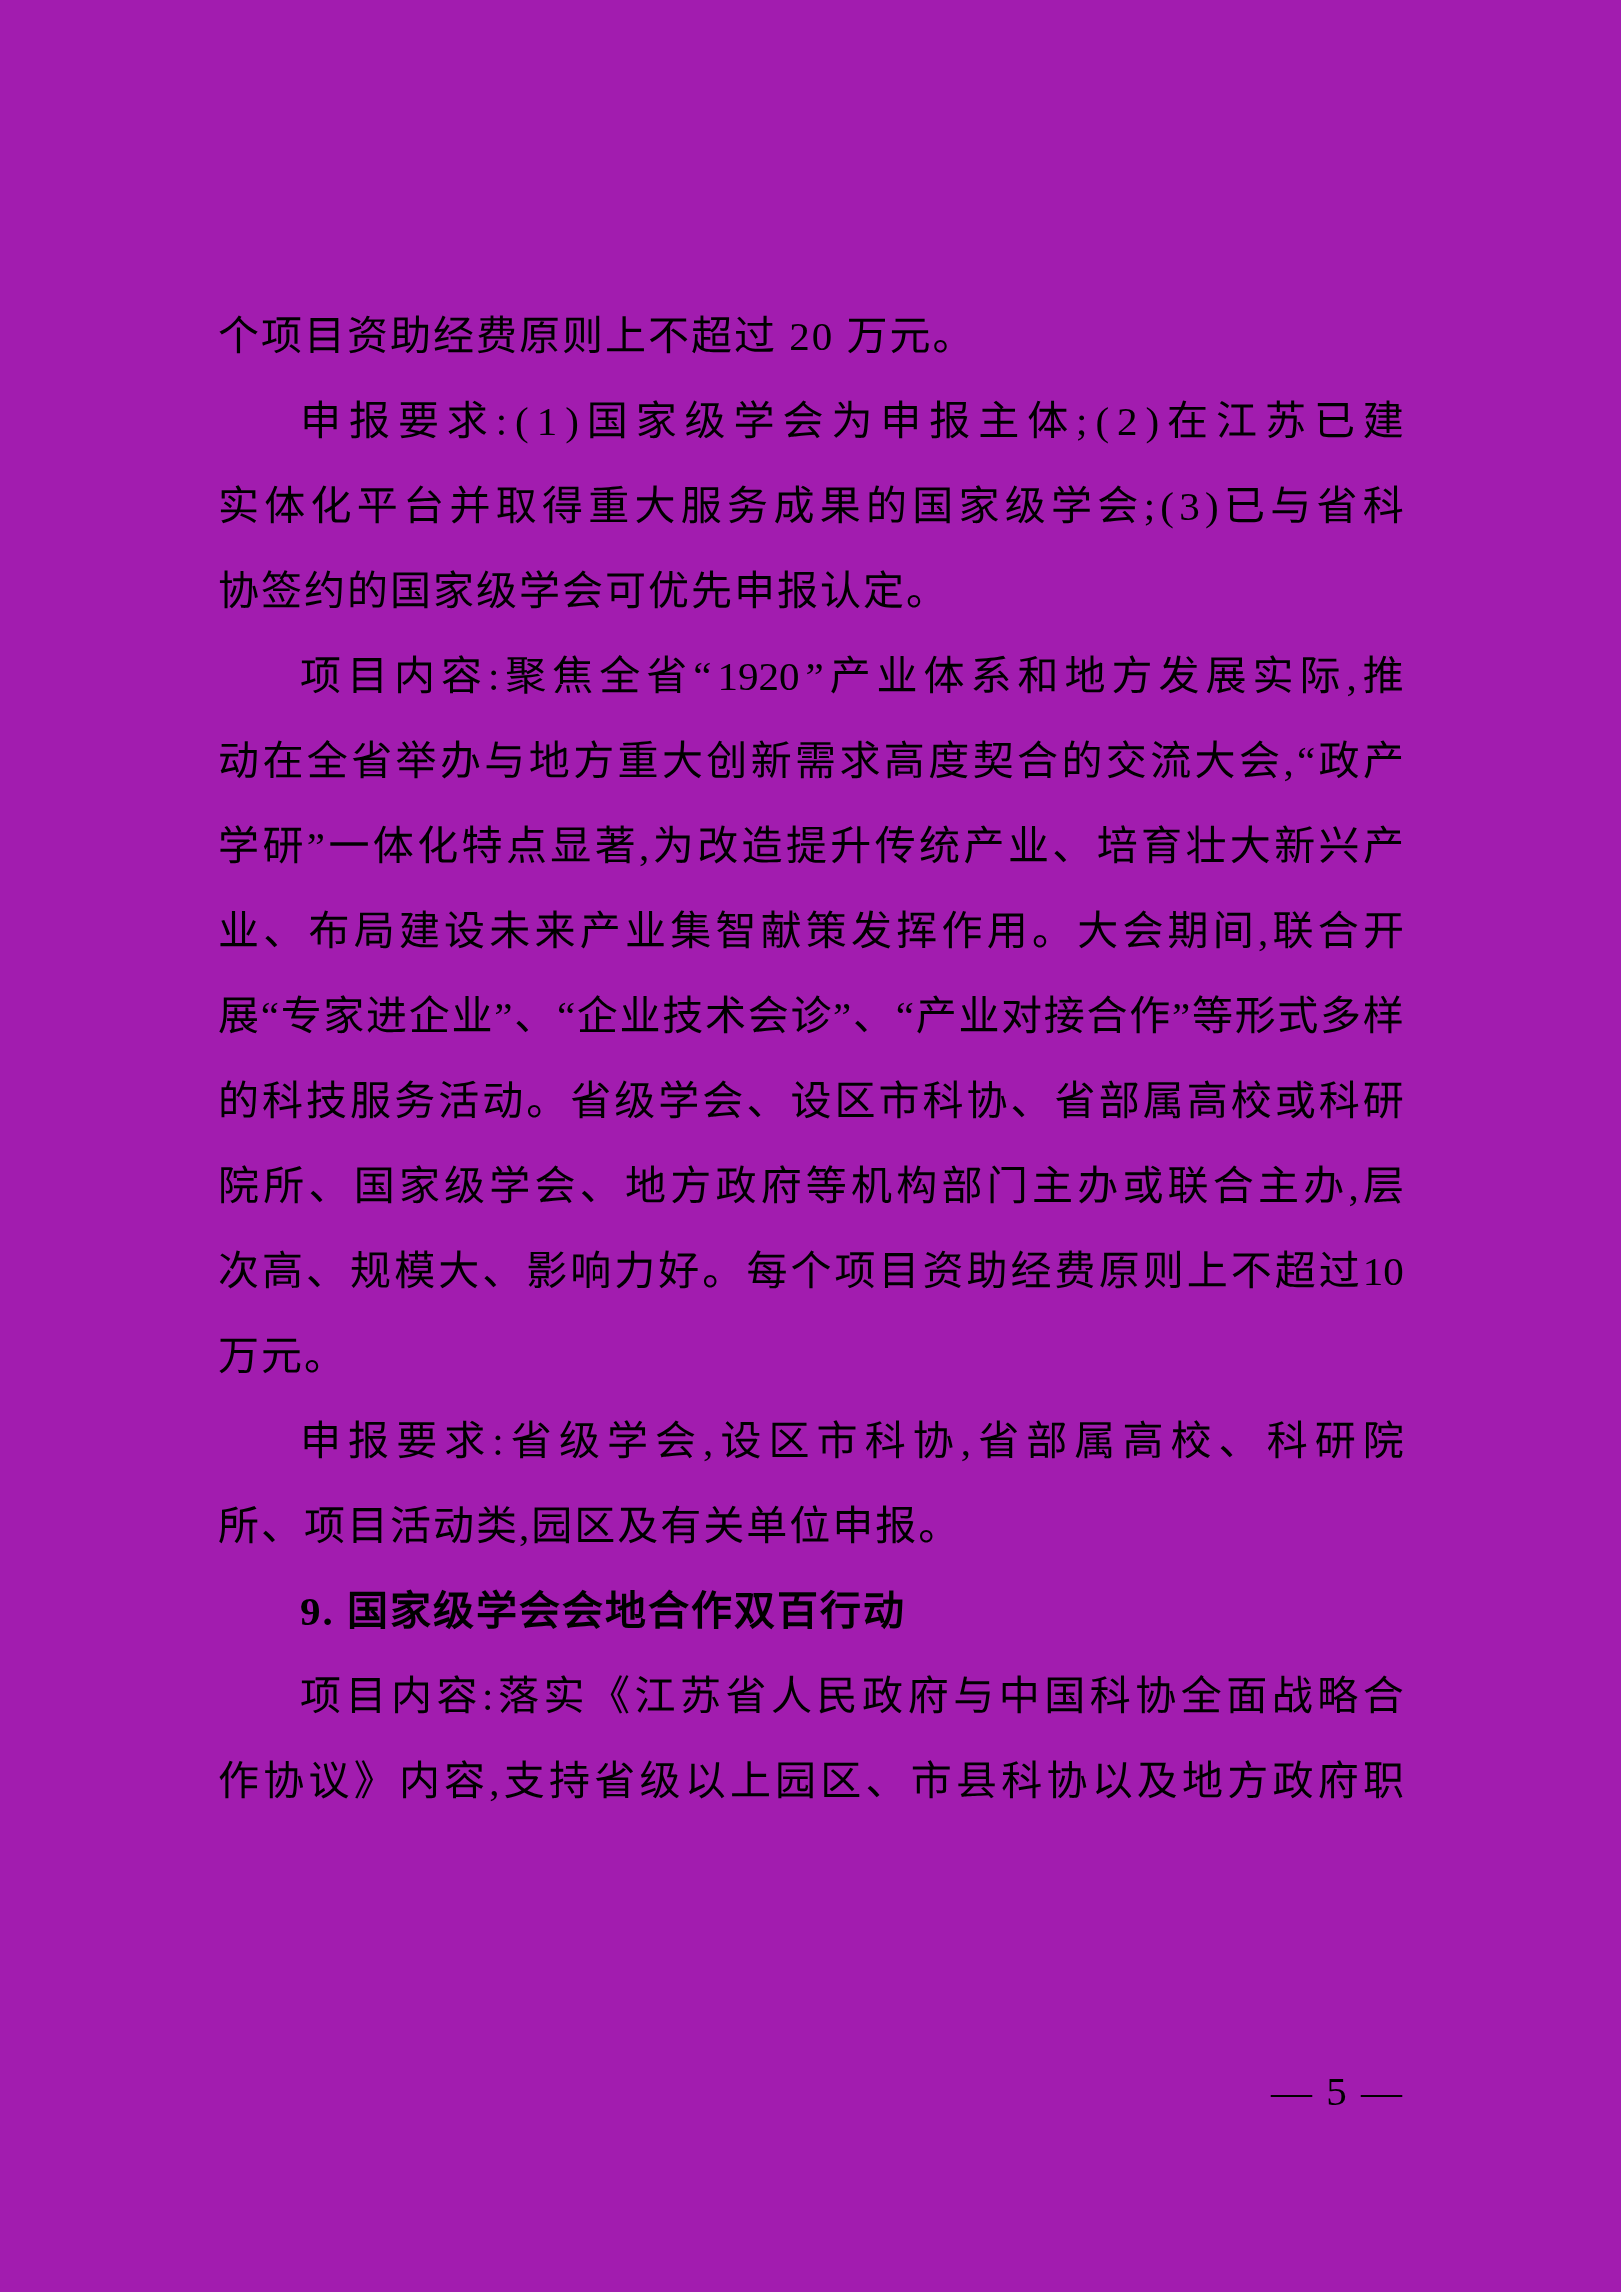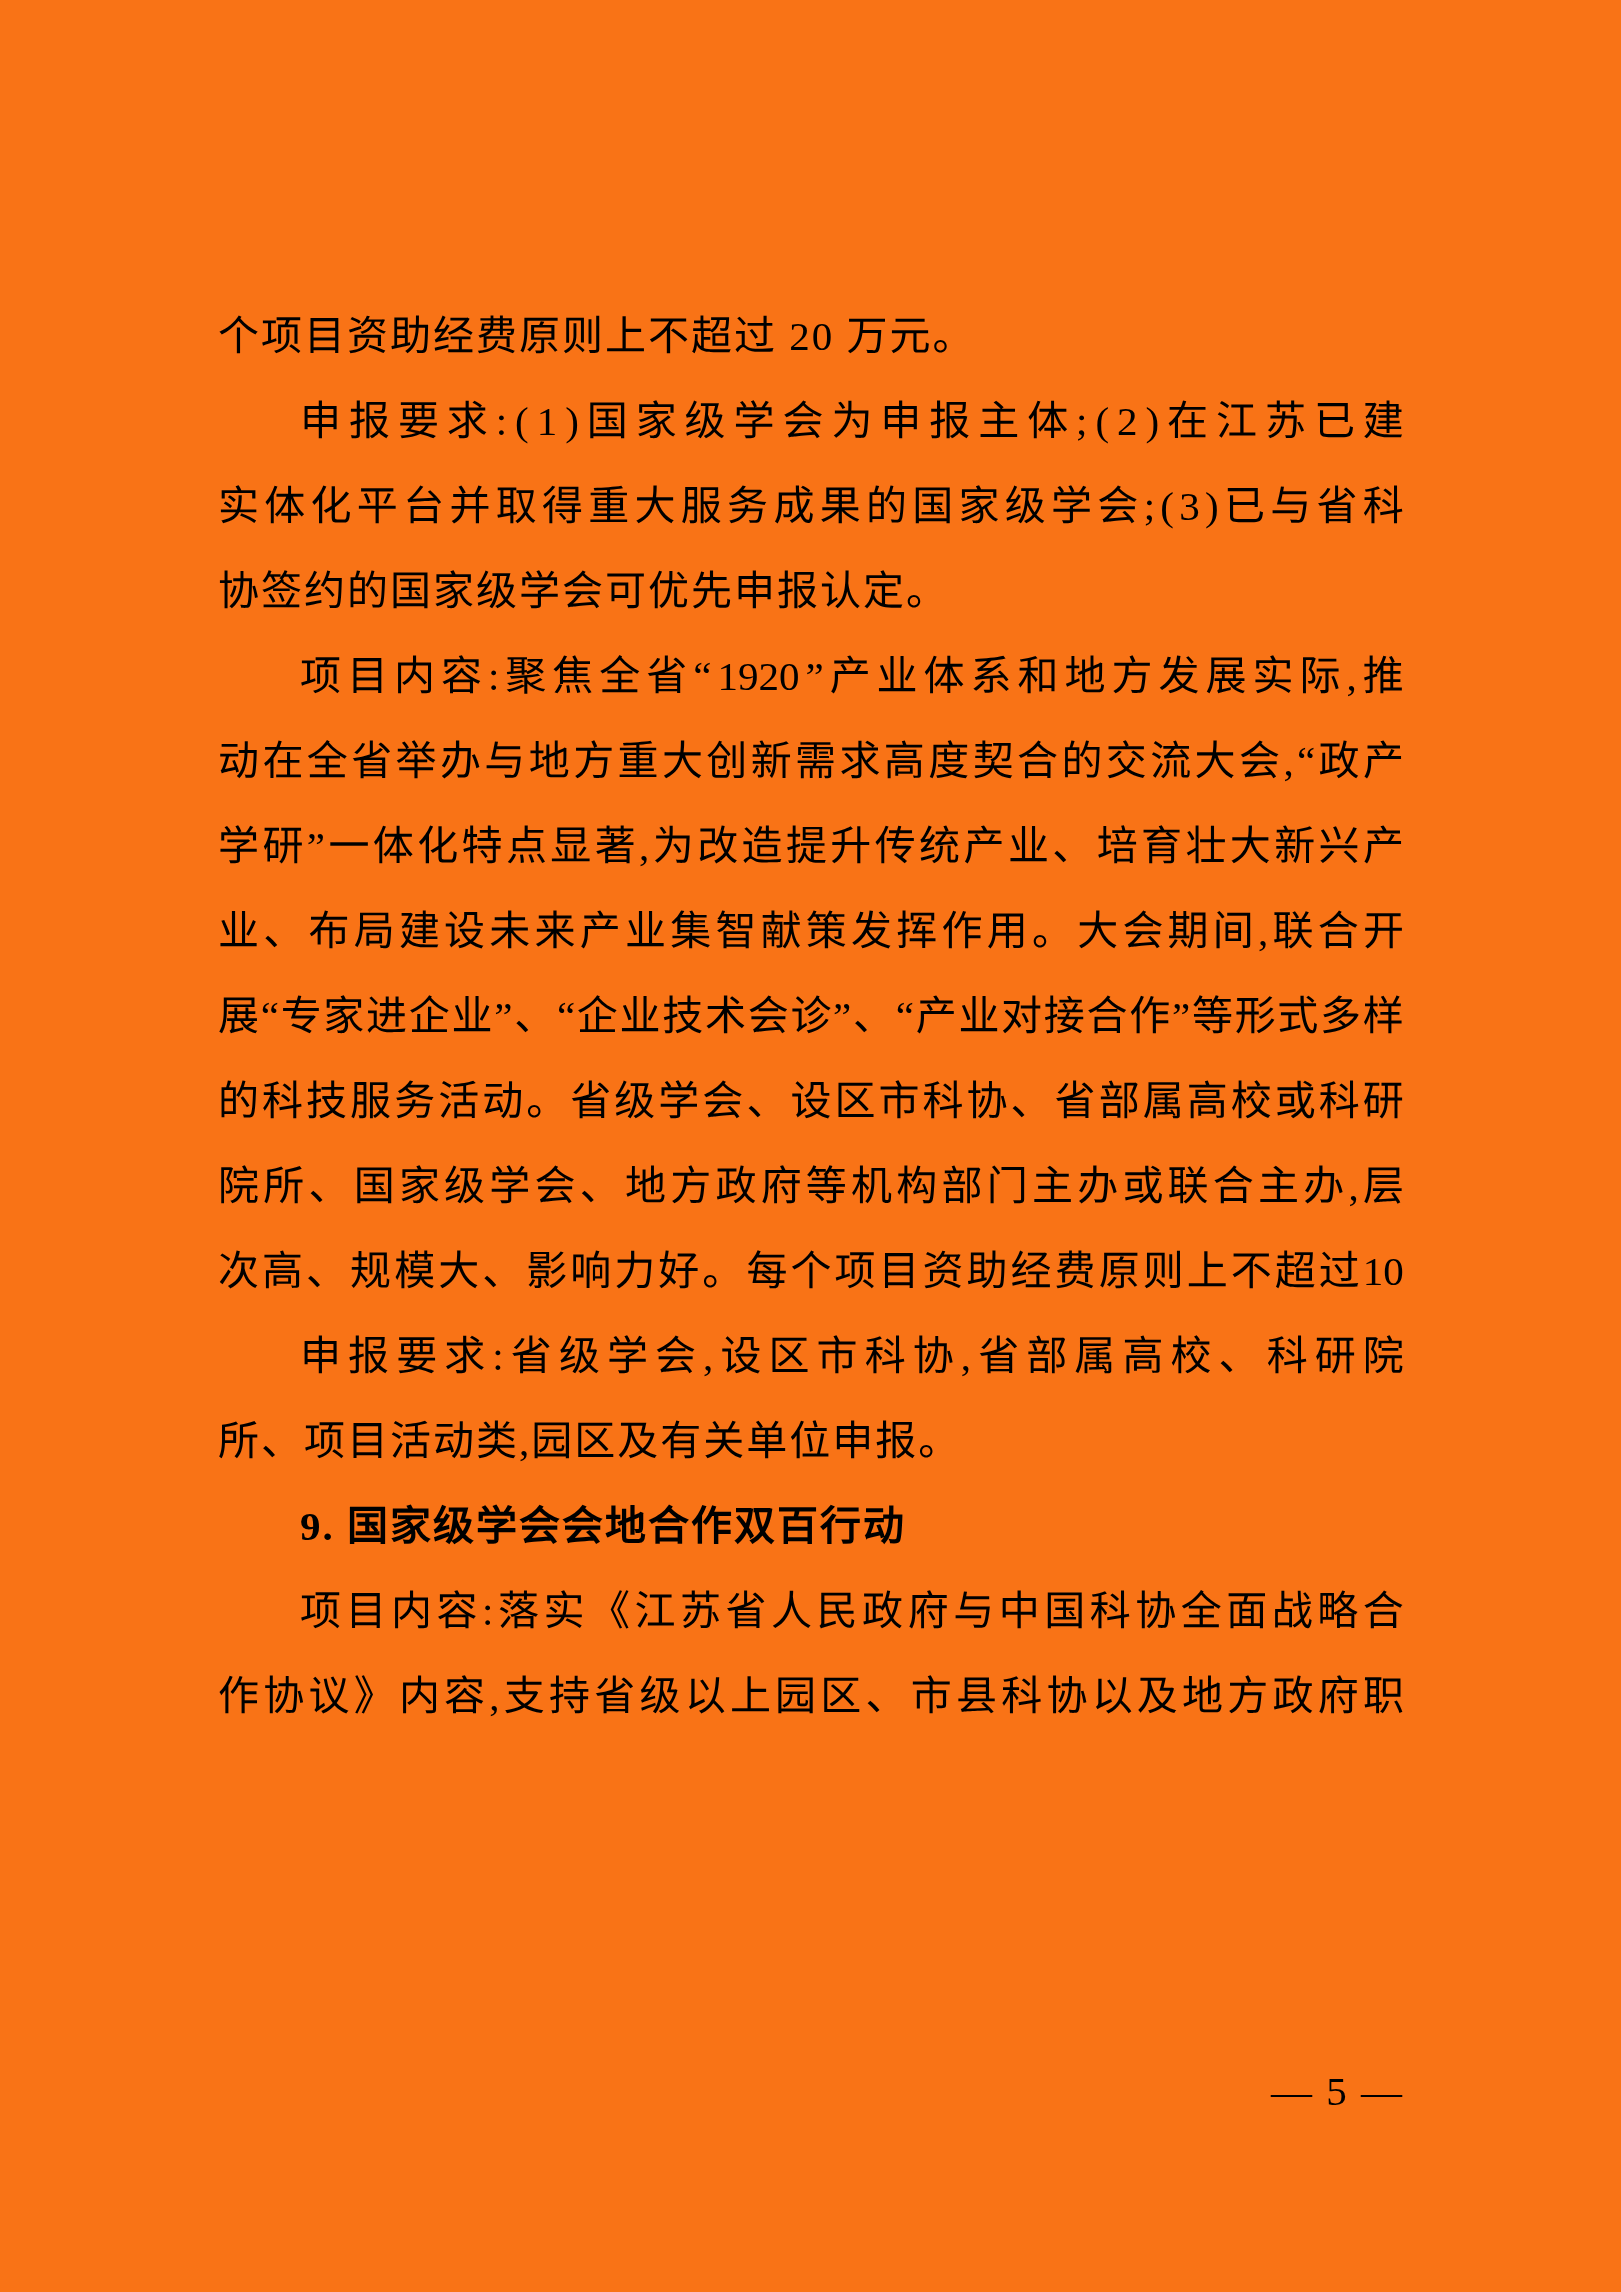--- a/index.html
+++ b/index.html
@@ -1,20 +1,20 @@
 <!DOCTYPE html>
 <html lang="zh-CN"><head>
 <meta charset="utf-8">
 <style>
   html,body{margin:0;padding:0;background:#ffffff;}
   .page{
     position:relative;
     width:1621px;
     height:2293px;
-    background:#f97316;
+    background:#a21caf;
     overflow:hidden;
     color:#000000;
     font-family:"Liberation Serif","DejaVu Serif",serif;
   }
   .content{
     position:absolute;
     left:218px;
     top:294px;
     width:1186px;
   }
@@ -342,20 +342,21 @@
         <span class="tok">经</span>
         <span class="tok">费</span>
         <span class="tok">原</span>
         <span class="tok">则</span>
         <span class="tok">上</span>
         <span class="tok">不</span>
         <span class="tok">超</span>
         <span class="tok">过</span>
         <span class="tok">10</span>
       </div>
+      <div class="line">万元。</div>
       <div class="line indent justify">
         <span class="tok">申</span>
         <span class="tok">报</span>
         <span class="tok">要</span>
         <span class="tok">求</span>
         <span class="tok">:</span>
         <span class="tok">省</span>
         <span class="tok">级</span>
         <span class="tok">学</span>
         <span class="tok">会</span>

